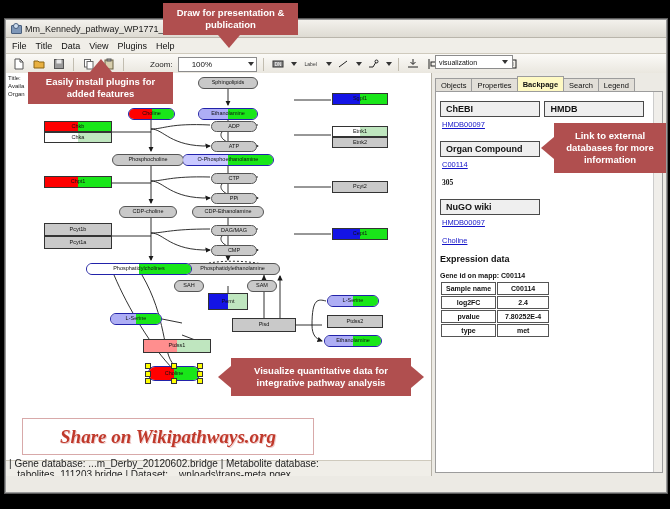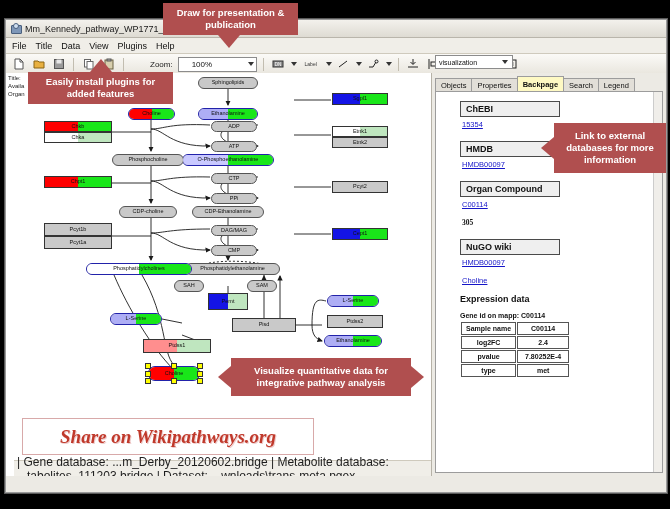--- a/index.html
+++ b/index.html
@@ -33,22 +33,22 @@
   .zoombox .caret{position:absolute;right:2px;top:4px;width:0;height:0;border-left:3px solid transparent;
            border-right:3px solid transparent;border-top:4px solid #333;}
   .minicaret{width:0;height:0;border-left:3px solid transparent;border-right:3px solid transparent;
            border-top:4px solid #333;margin-left:1px;}
 
   
   .body{position:absolute;left:0;top:53px;right:0;bottom:16px;display:flex;}
   .leftpane{position:relative;width:425px;background:#ffffff;border-right:1px solid #b6b2a7;overflow:hidden;}
   .rightpane{position:relative;flex:1;background:#eceae4;}
 
-  .statusbar{position:absolute;left:8px;right:0;bottom:0;height:15px;background:#f0eee8;border-top:1px solid #cfcabd;
-             display:flex;align-items:center;font-size:12px;color:#1d1d1d;padding-left:3px;}
+  .statusbar{position:absolute;left:0;right:0;bottom:0;height:15px;background:#f0eee8;border-top:1px solid #cfcabd;
+             display:flex;align-items:center;font-size:10px;color:#1d1d1d;padding-left:3px;}
 
   
   .sidelabels{position:absolute;left:2px;top:1px;font-size:6px;color:#222;line-height:8px;}
   .canvas{position:absolute;left:26px;top:0;right:0;bottom:0;}
 
   .node{position:absolute;box-sizing:border-box;display:flex;align-items:center;justify-content:center;
         font-size:5.5px;color:#111;text-align:center;line-height:1;}
   .metab{border:1px solid #2222aa;border-radius:7px;background:#c9c9c9;overflow:hidden;}
   .metab-plain{border:1px solid #555;border-radius:7px;background:#c9c9c9;}
   .gene{border:1px solid #333;background:#c9c9c9;overflow:hidden;}
@@ -64,21 +64,21 @@
   .visbox{position:absolute;left:3px;top:-18px;width:73px;height:12px;background:#fff;border:1px solid #8c8c8c;
           font-size:7px;display:flex;align-items:center;padding-left:3px;color:#111;}
   .tabstrip{position:absolute;left:3px;top:4px;right:3px;height:14px;display:flex;align-items:flex-end;gap:0px;
             border-bottom:1px solid #9c9c9c;}
   .tab{height:12px;padding:0 5px;font-size:7.5px;background:#e2dfd8;border:1px solid #9c9c9c;border-bottom:none;
        display:flex;align-items:center;color:#111;margin-right:-1px;}
   .tab.active{background:#fef9c3;height:14px;font-weight:bold;}
 
   .bpscroll{position:absolute;left:3px;top:18px;right:3px;bottom:3px;background:#fff;border:1px solid #9c9c9c;
             overflow:hidden;}
-  .bpinner{position:absolute;left:24px;top:6px;right:10px;}
+  .bpinner{position:absolute;left:4px;top:6px;right:10px;}
   .dbhead{display:inline-block;min-width:88px;border:1px solid #4a4a4a;background:#efefef;
           font-size:9px;font-weight:bold;color:#111;padding:2px 5px;margin-bottom:3px;}
   .dblink{font-size:7.5px;color:#1414c8;text-decoration:underline;margin:0 0 9px 2px;display:block;}
   .dbtext{font-size:7.5px;color:#111;margin:0 0 9px 2px;display:block;font-weight:bold;font-family:Liberation Serif, serif;}
   .exphdr{font-size:9px;font-weight:bold;color:#111;margin:2px 0 8px 0;}
   .geneid{font-size:7px;color:#111;margin-bottom:2px;font-weight:bold;}
   table.expr{border-collapse:separate;border-spacing:1px;font-size:7px;}
   table.expr td{border:1px solid #555;background:#fff;padding:2px 4px;text-align:center;color:#111;
         font-weight:bold;min-width:42px;}
   .vscroll{position:absolute;right:0;top:0;bottom:0;width:8px;background:#f0eeea;border-left:1px solid #ccc;}
@@ -454,21 +454,20 @@
           <div class="tab">Objects</div>
           <div class="tab">Properties</div>
           <div class="tab active">Backpage</div>
           <div class="tab">Search</div>
           <div class="tab">Legend</div>
         </div>
 
         <div class="bpscroll">
           <div class="bpinner">
             <div class="dbhead">ChEBI</div>
-            <a class="dblink" href="#">15354</a>
 
             <div class="dbhead">HMDB</div>
             <a class="dblink" href="#">HMDB00097</a>
 
             <div class="dbhead">Organ Compound</div>
             <a class="dblink" href="#">C00114</a>
 
             <span class="dbtext">305</span>
 
             <div class="dbhead">NuGO wiki</div>

